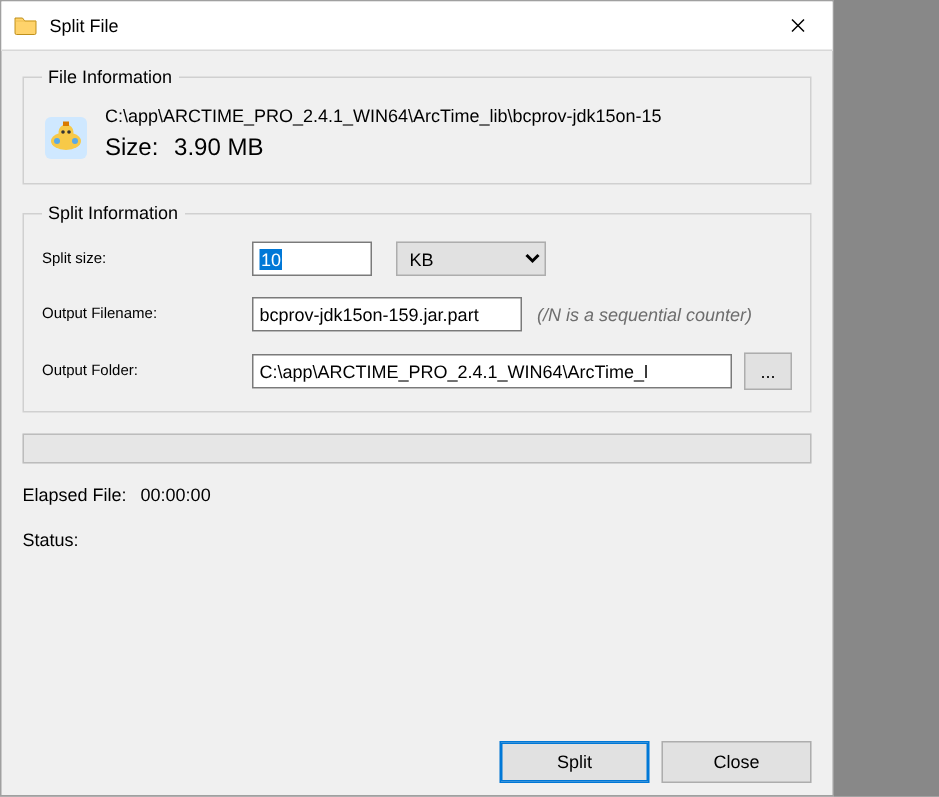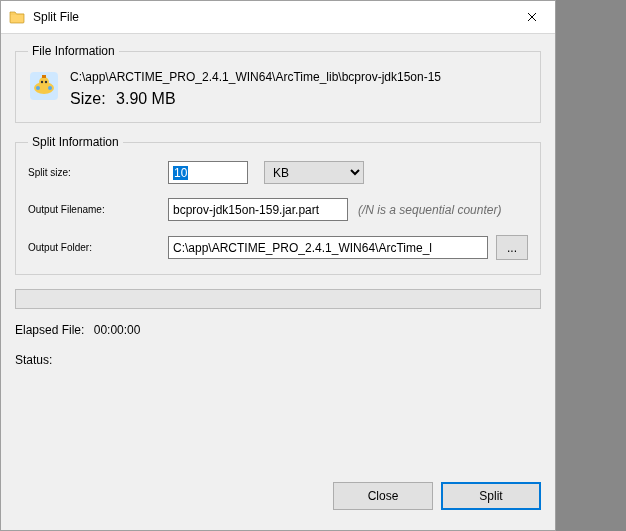--- a/index.html
+++ b/index.html
@@ -42,41 +42,41 @@
     display: flex;
     align-items: center;
     justify-content: center;
     font-size: 14px;
     background: transparent;
     border: none;
   }
 
   .client {
     flex: 1;
-    padding: 10px 14px 20px 14px;
+    padding: 10px 14px 8px 14px;
     display: flex;
     flex-direction: column;
   }
 
   fieldset {
     border: 1px solid #d0d0d0;
     margin: 0 0 12px 0;
     padding: 12px 12px 14px 12px;
     position: relative;
   }
   legend {
     font-size: 12px;
     padding: 0 4px;
     color: #000;
   }
 
   
   .file-row {
     display: flex;
-    align-items: flex-start;
+    align-items: flex-end;
   }
   .file-icon {
     width: 32px;
     height: 32px;
     margin-right: 10px;
     flex-shrink: 0;
   }
   .file-text {
     flex: 1;
     overflow: hidden;
@@ -285,18 +285,18 @@
     </div>
 
     <div class="status-row">
       <span>Status:</span>
       <span></span>
     </div>
 
     <div style="flex:1"></div>
 
     <div class="button-row">
+      <button class="main-btn default">Split</button>
       <button class="main-btn">Close</button>
-      <button class="main-btn default">Split</button>
     </div>
 
   </div>
 </div>
 
 </body></html>

